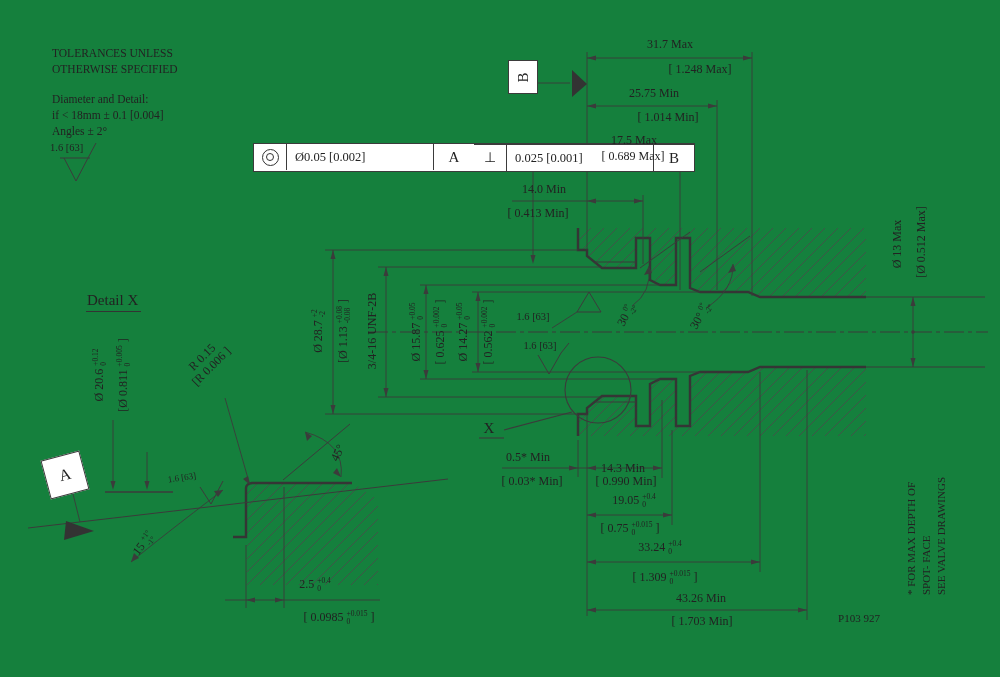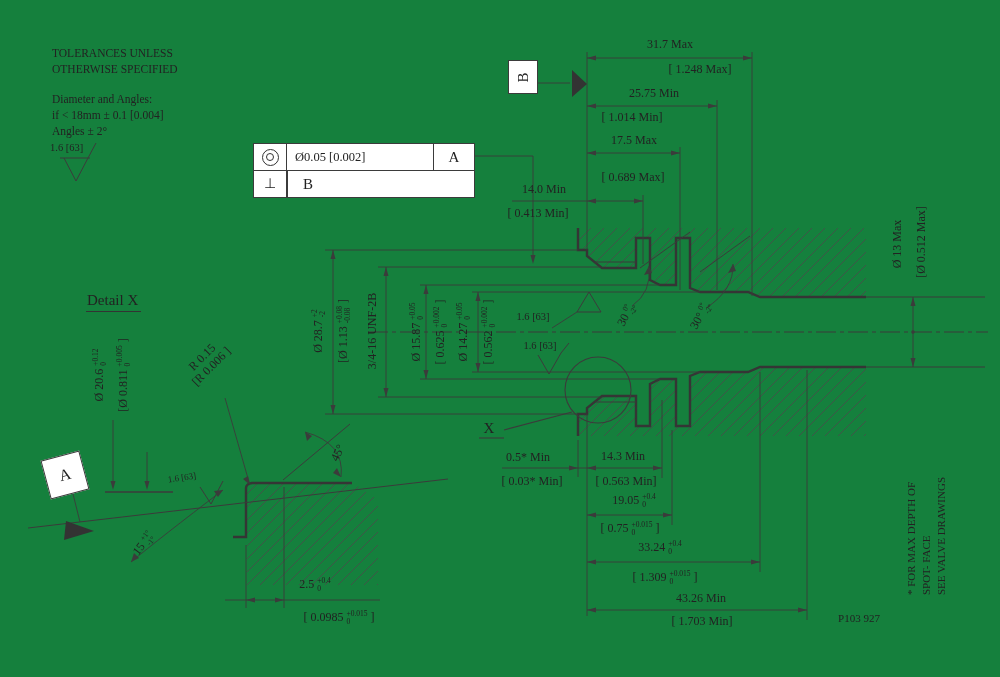--- a/index.html
+++ b/index.html
@@ -16,21 +16,21 @@
   .r8{transform:translate(-50%,-50%) rotate(-8deg);}
   .small{font-size:10.5px;}
   .tiny{font-size:9px;}
   .tol{display:inline-flex;flex-direction:column;vertical-align:middle;
        font-size:7.5px;line-height:8px;margin-left:3px;text-align:left;}
   .tol .t{display:block;}
   .closebr{margin-left:3px;}
   .noteblock{position:absolute;left:52px;top:45px;font-size:11.5px;line-height:16px;}
   .noteblock .gap{height:14px;}
   
-  .fcf{position:absolute;left:253px;top:143px;border:1.3px solid #3b3b3b;display:flex;flex-direction:column;background:#fff;}
+  .fcf{position:absolute;left:253px;top:143px;border:1.3px solid #3b3b3b;display:flex;background:#fff;}
   .fcf-row{display:flex;height:26px;}
   .fcf-row + .fcf-row{border-top:1.3px solid #3b3b3b;}
   .fcf-sym{width:32px;display:flex;align-items:center;justify-content:center;border-right:1.3px solid #3b3b3b;}
   .fcf-val{width:138px;display:flex;align-items:center;padding-left:8px;font-size:12.5px;}
   .fcf-dat{width:40px;display:flex;align-items:center;justify-content:center;border-left:1.3px solid #3b3b3b;font-size:15px;}
   .conc{width:15px;height:15px;border:1.3px solid #333;border-radius:50%;display:flex;align-items:center;justify-content:center;}
   .conc-in{width:6px;height:6px;border:1.2px solid #333;border-radius:50%;}
   .perp{font-size:14px;line-height:14px;}
   
   .datumB{position:absolute;left:508px;top:60px;width:28px;height:32px;border:1.3px solid #3b3b3b;
@@ -165,56 +165,57 @@
     <path d="M577,312 L589,292 L601,312 Z"></path>
     <path d="M538,355 L549,374 L561,353 L569,343"></path>
     <path d="M200,487 L211,504 L223,481"></path>
   </g>
 </svg>
 
 <div class="noteblock">
   <div>TOLERANCES UNLESS</div>
   <div>OTHERWISE SPECIFIED</div>
   <div class="gap"></div>
-  <div>Diameter and Angles:</div>
+  <div>Diameter and Detail:</div>
   <div>if &lt; 18mm ± 0.1 [0.004]</div>
   <div>Angles ± 2°</div>
 </div>
 
 <div class="lbl small" style="left:50px;top:141px">1.6 [63]</div>
 
 <div class="fcf">
   <div class="fcf-row">
     <div class="fcf-sym">
           <span class="conc">
             <span class="conc-in"></span>
           </span>
         </div>
     <div class="fcf-val">Ø0.05  [0.002]</div>
     <div class="fcf-dat">A</div>
   </div>
   <div class="fcf-row">
     <div class="fcf-sym perp">⊥</div>
+    <div class="fcf-val">0.025  [0.001]</div>
     <div class="fcf-dat">B</div>
   </div>
 </div>
 
 <div class="datumB">
       <span>B</span>
     </div>
 <div class="datumA">
       <span>A</span>
     </div>
 
 <div class="lbl ctr" style="left:670px;top:44px">31.7 Max</div>
 <div class="lbl ctr" style="left:700px;top:69px">[ 1.248 Max]</div>
 <div class="lbl ctr" style="left:654px;top:93px">25.75 Min</div>
-<div class="lbl ctr" style="left:632px;top:117px">[ 1.014 Min]</div>
+<div class="lbl ctr" style="left:668px;top:117px">[ 1.014 Min]</div>
 <div class="lbl ctr" style="left:634px;top:140px">17.5 Max</div>
-<div class="lbl ctr" style="left:633px;top:177px">[ 0.689 Max]</div>
+<div class="lbl ctr" style="left:633px;top:156px">[ 0.689 Max]</div>
 <div class="lbl ctr" style="left:544px;top:189px">14.0 Min</div>
 <div class="lbl ctr" style="left:538px;top:213px">[ 0.413 Min]</div>
 
 <div class="lbl r90" style="left:319px;top:331px">
   <span>Ø 28.7</span><span class="tol">
         <span class="t">+2</span>
         <span class="t">-2</span>
       </span>
 </div>
 <div class="lbl r90" style="left:344px;top:331px">
@@ -265,22 +266,22 @@
   <span>30°</span><span class="tol">
         <span class="t">0°</span>
         <span class="t">-2°</span>
       </span>
 </div>
 
 <div class="lbl ctr xmark" style="left:489px;top:428px">X</div>
 
 <div class="lbl ctr" style="left:528px;top:457px">0.5* Min</div>
 <div class="lbl ctr" style="left:532px;top:481px">[ 0.03* Min]</div>
-<div class="lbl ctr" style="left:623px;top:456px">14.3 Min</div>
-<div class="lbl ctr" style="left:626px;top:481px">[ 0.563 Min]</div>
+<div class="lbl ctr" style="left:623px;top:468px">14.3 Min</div>
+<div class="lbl ctr" style="left:626px;top:481px">[ 0.990 Min]</div>
 <div class="lbl ctr" style="left:634px;top:501px">
   <span>19.05</span><span class="tol">
         <span class="t">+0.4</span>
         <span class="t">0</span>
       </span>
 </div>
 <div class="lbl ctr" style="left:630px;top:529px">
   <span>[ 0.75</span><span class="tol">
         <span class="t">+0.015</span>
         <span class="t">0</span>

